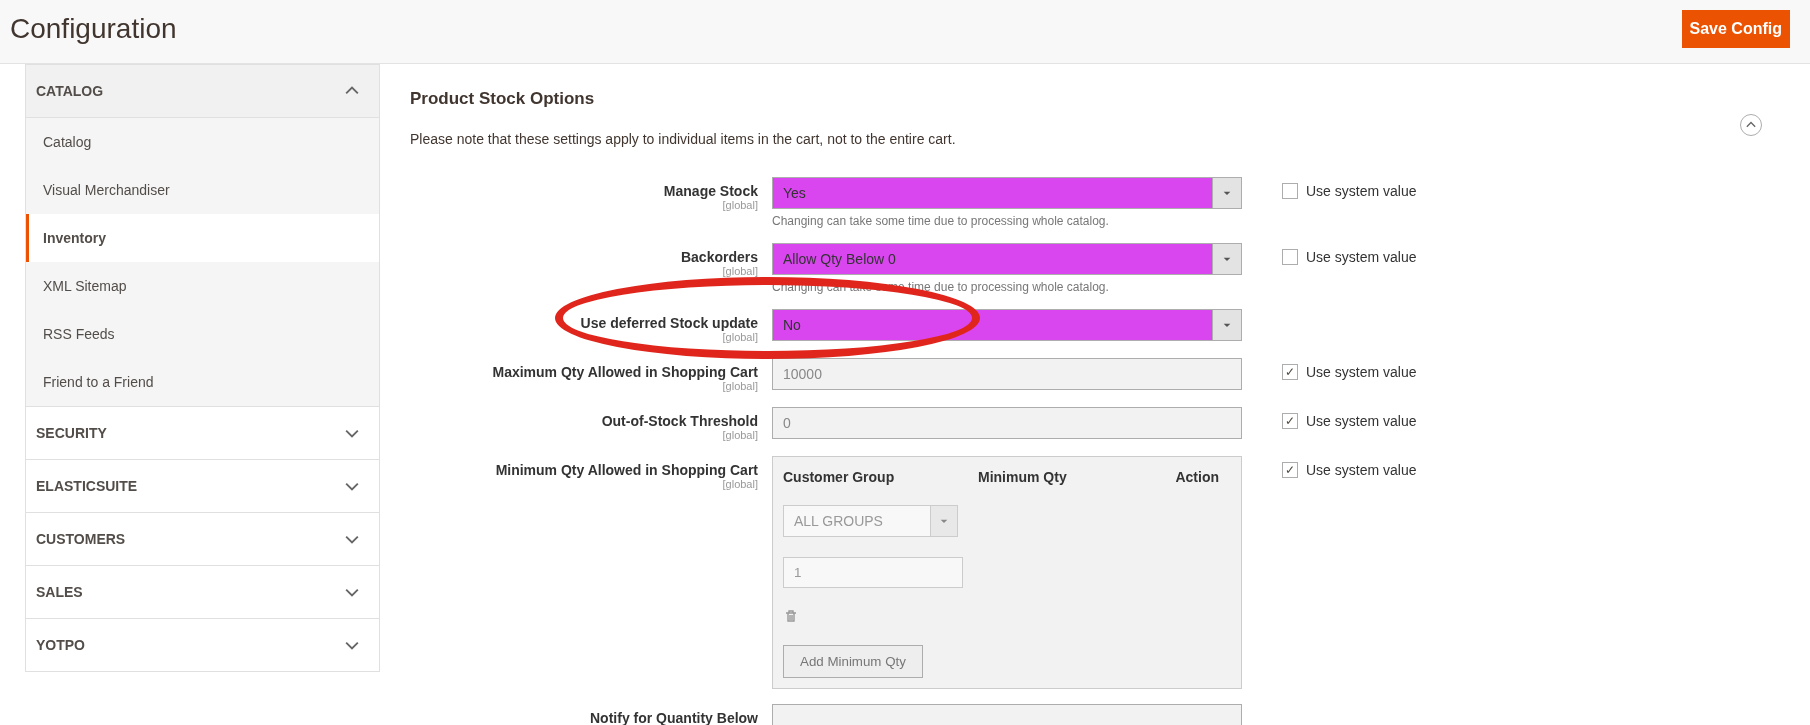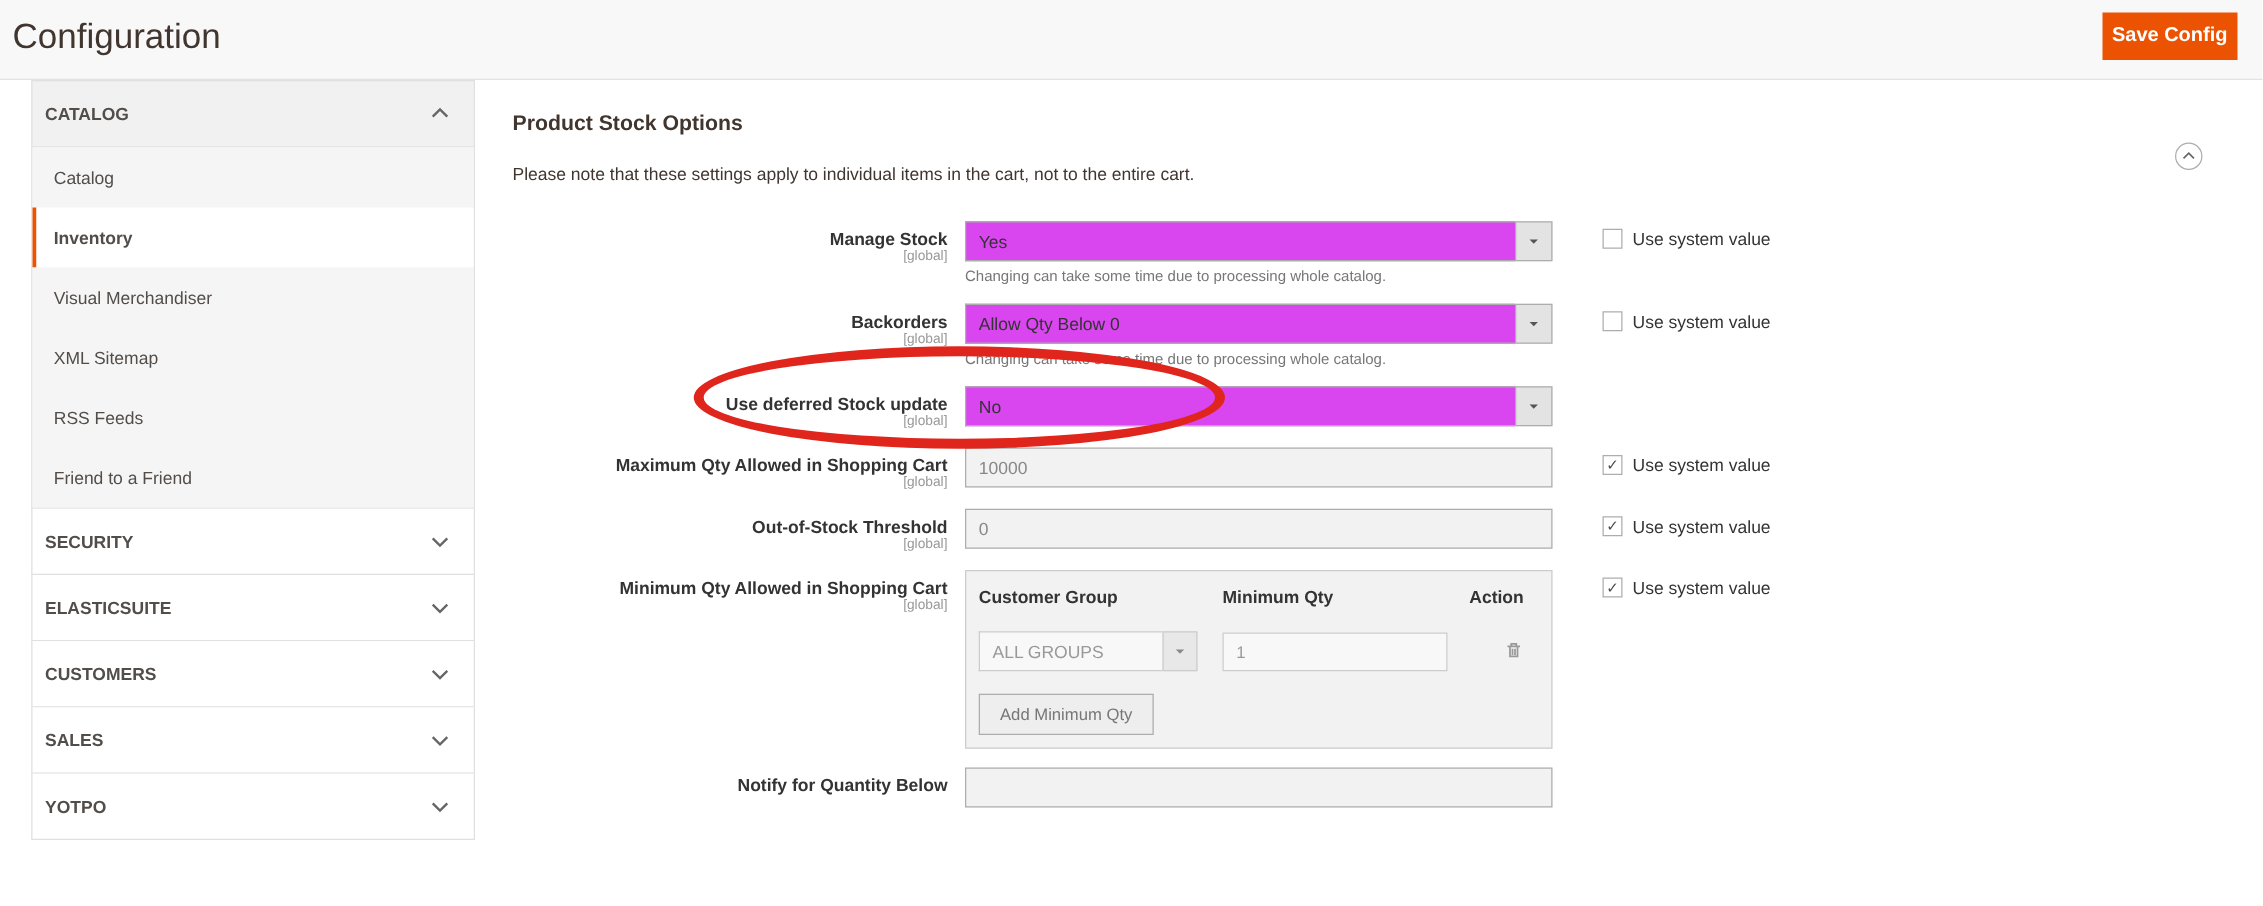--- a/index.html
+++ b/index.html
@@ -192,22 +192,23 @@
   background: #f2f2f2;
 }
 .mqt-head {
   display: flex;
   padding: 12px 10px;
   font-weight: 600;
 }
 .mqt-row {
   display: flex;
   padding: 8px 10px;
-  align-items: center;
+  align-items: flex-start;
   gap: 20px;
+  flex-direction: column;
 }
 .mqt-col-group { flex: 0 0 175px; }
 .mqt-col-qty { flex: 0 0 180px; margin-left: 20px; }
 .mqt-col-action { flex: 1; text-align: right; padding-right: 12px; }
 .mqt-sel {
   display: flex;
   width: 175px;
 }
 .mqt-sel .sv {
   flex: 1;
@@ -264,22 +265,22 @@
     <div class="acc-header">
       <span>CATALOG</span>
       <span class="chev">
         <svg viewBox="0 0 12 12">
             <path d="M1 8 L6 3 L11 8" stroke="#666" stroke-width="1.6" fill="none"></path>
           </svg>
       </span>
     </div>
     <div class="sub-list">
       <div class="sub-item">Catalog</div>
+      <div class="sub-item">Visual Merchandiser</div>
       <div class="sub-item active">Inventory</div>
-      <div class="sub-item">Visual Merchandiser</div>
       <div class="sub-item">XML Sitemap</div>
       <div class="sub-item">RSS Feeds</div>
       <div class="sub-item">Friend to a Friend</div>
     </div>
 
     <div class="acc-header collapsed">
       <span>SECURITY</span>
       <span class="chev"><svg viewBox="0 0 12 12">
             <path d="M1 4 L6 9 L11 4" stroke="#666" stroke-width="1.6" fill="none"></path>
           </svg></span>

